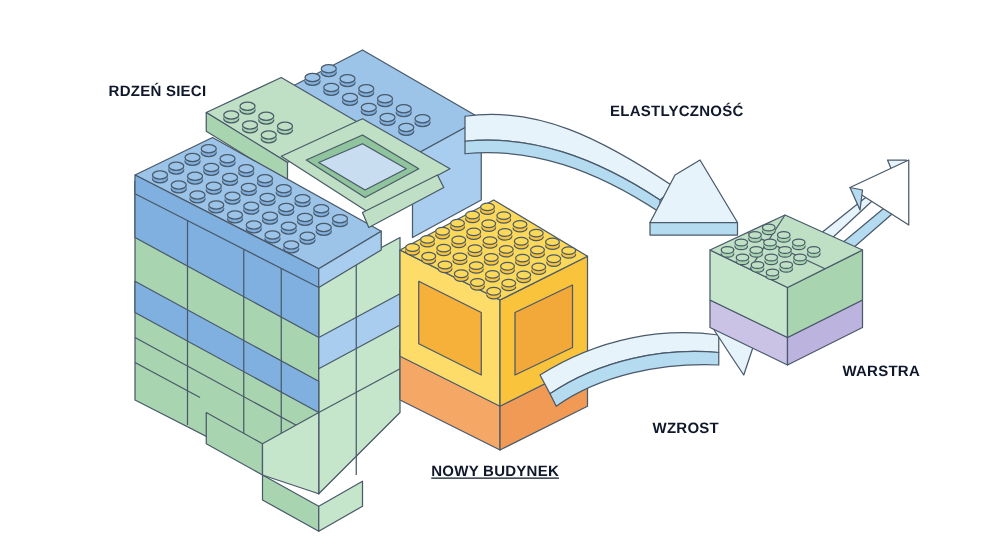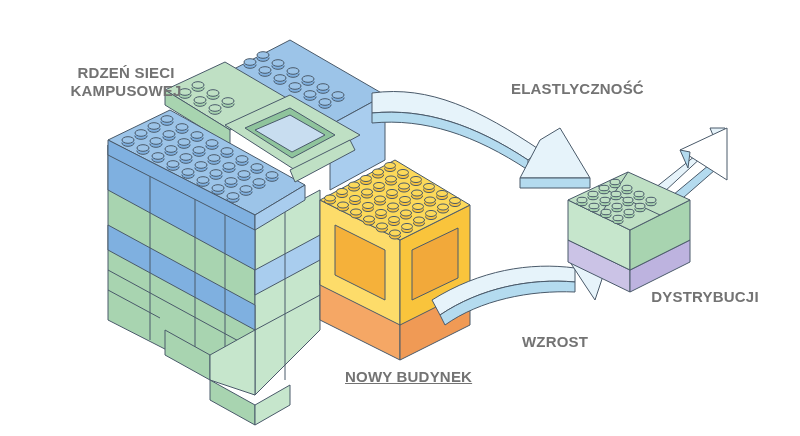--- a/index.html
+++ b/index.html
@@ -1,20 +1,20 @@
 <!DOCTYPE html>
 <html><head>
 <meta charset="utf-8">
 <style>
   html, body { margin:0; padding:0; background:#ffffff; }
   body { width:800px; height:436px; overflow:hidden; position:relative; font-family:"Liberation Sans", sans-serif; }
   #scene { position:absolute; left:0; top:0; width:800px; height:436px; }
-  .label { position:absolute; font-family:"Liberation Sans", sans-serif; font-weight:700; color:#737373; font-size:15px; line-height:18px; letter-spacing:0.2px; text-transform:uppercase; }
+  .label { position:absolute; font-family:"Liberation Sans", sans-serif; font-weight:700; color:#0f172a; font-size:12px; line-height:18px; letter-spacing:0.2px; text-transform:uppercase; }
   .lbl-core { left:66px; top:64px; width:120px; text-align:center; }
-  .lbl-elast { left:511px; top:80px; }
+  .lbl-elast { left:488px; top:80px; }
   .lbl-new { left:345px; top:368px;text-decoration:underline; }
   .lbl-growth { left:522px; top:333px; }
   .lbl-dist { left:640px; top:288px; width:130px; text-align:center; }
   svg .ol { stroke:#4a5a6a; stroke-width:1; stroke-linejoin:round; }
 </style>
 </head>
 <body>
 
 <svg id="scene" viewBox="0 0 800 436" xmlns="http://www.w3.org/2000/svg">
 
@@ -417,20 +417,19 @@
         <ellipse cx="640" cy="206" rx="5" ry="2.75" fill="#bfe0c4" class="ol"></ellipse>
         <ellipse cx="651" cy="203" rx="5" ry="2.75" fill="#a8d4b0" class="ol"></ellipse>
         <rect x="646" y="200" width="10" height="3" fill="#a8d4b0"></rect>
         <ellipse cx="651" cy="200" rx="5" ry="2.75" fill="#bfe0c4" class="ol"></ellipse>
       </g>
   </g>
 </svg>
 
 <div class="label lbl-core">
   <div>RDZEŃ SIECI</div>
-  <div>KAMPUSOWEJ</div>
 </div>
 <div class="label lbl-elast">ELASTLYCZNOŚĆ</div>
 <div class="label lbl-new">NOWY BUDYNEK</div>
 <div class="label lbl-growth">WZROST</div>
 <div class="label lbl-dist">
-  <div>DYSTRYBUCJI</div>
+  <div>WARSTRA</div>
 </div>
 
 </body></html>

